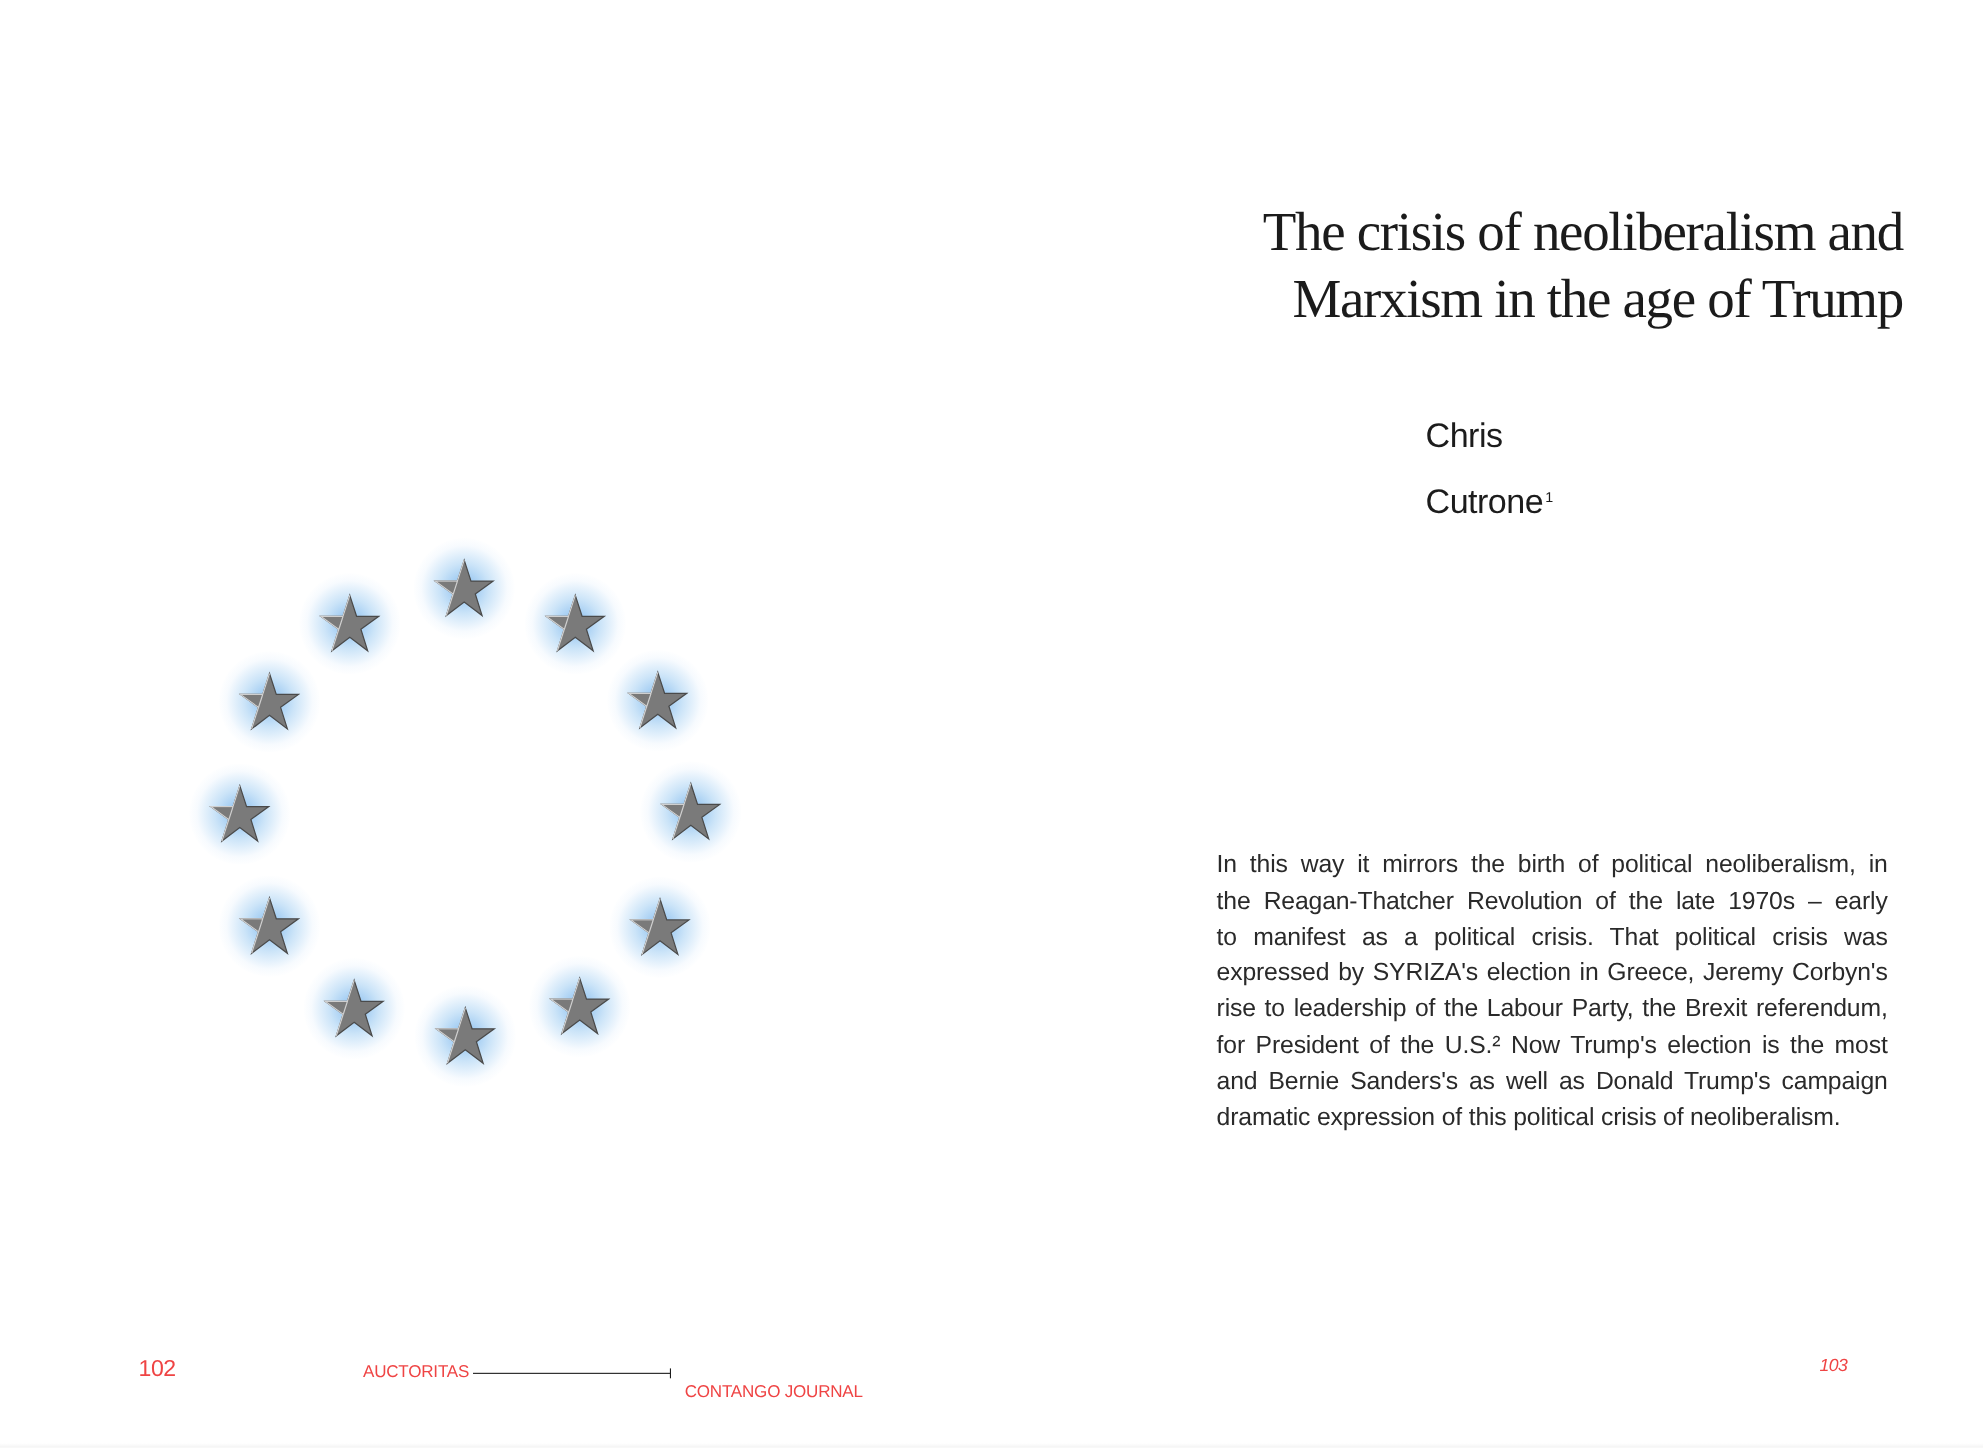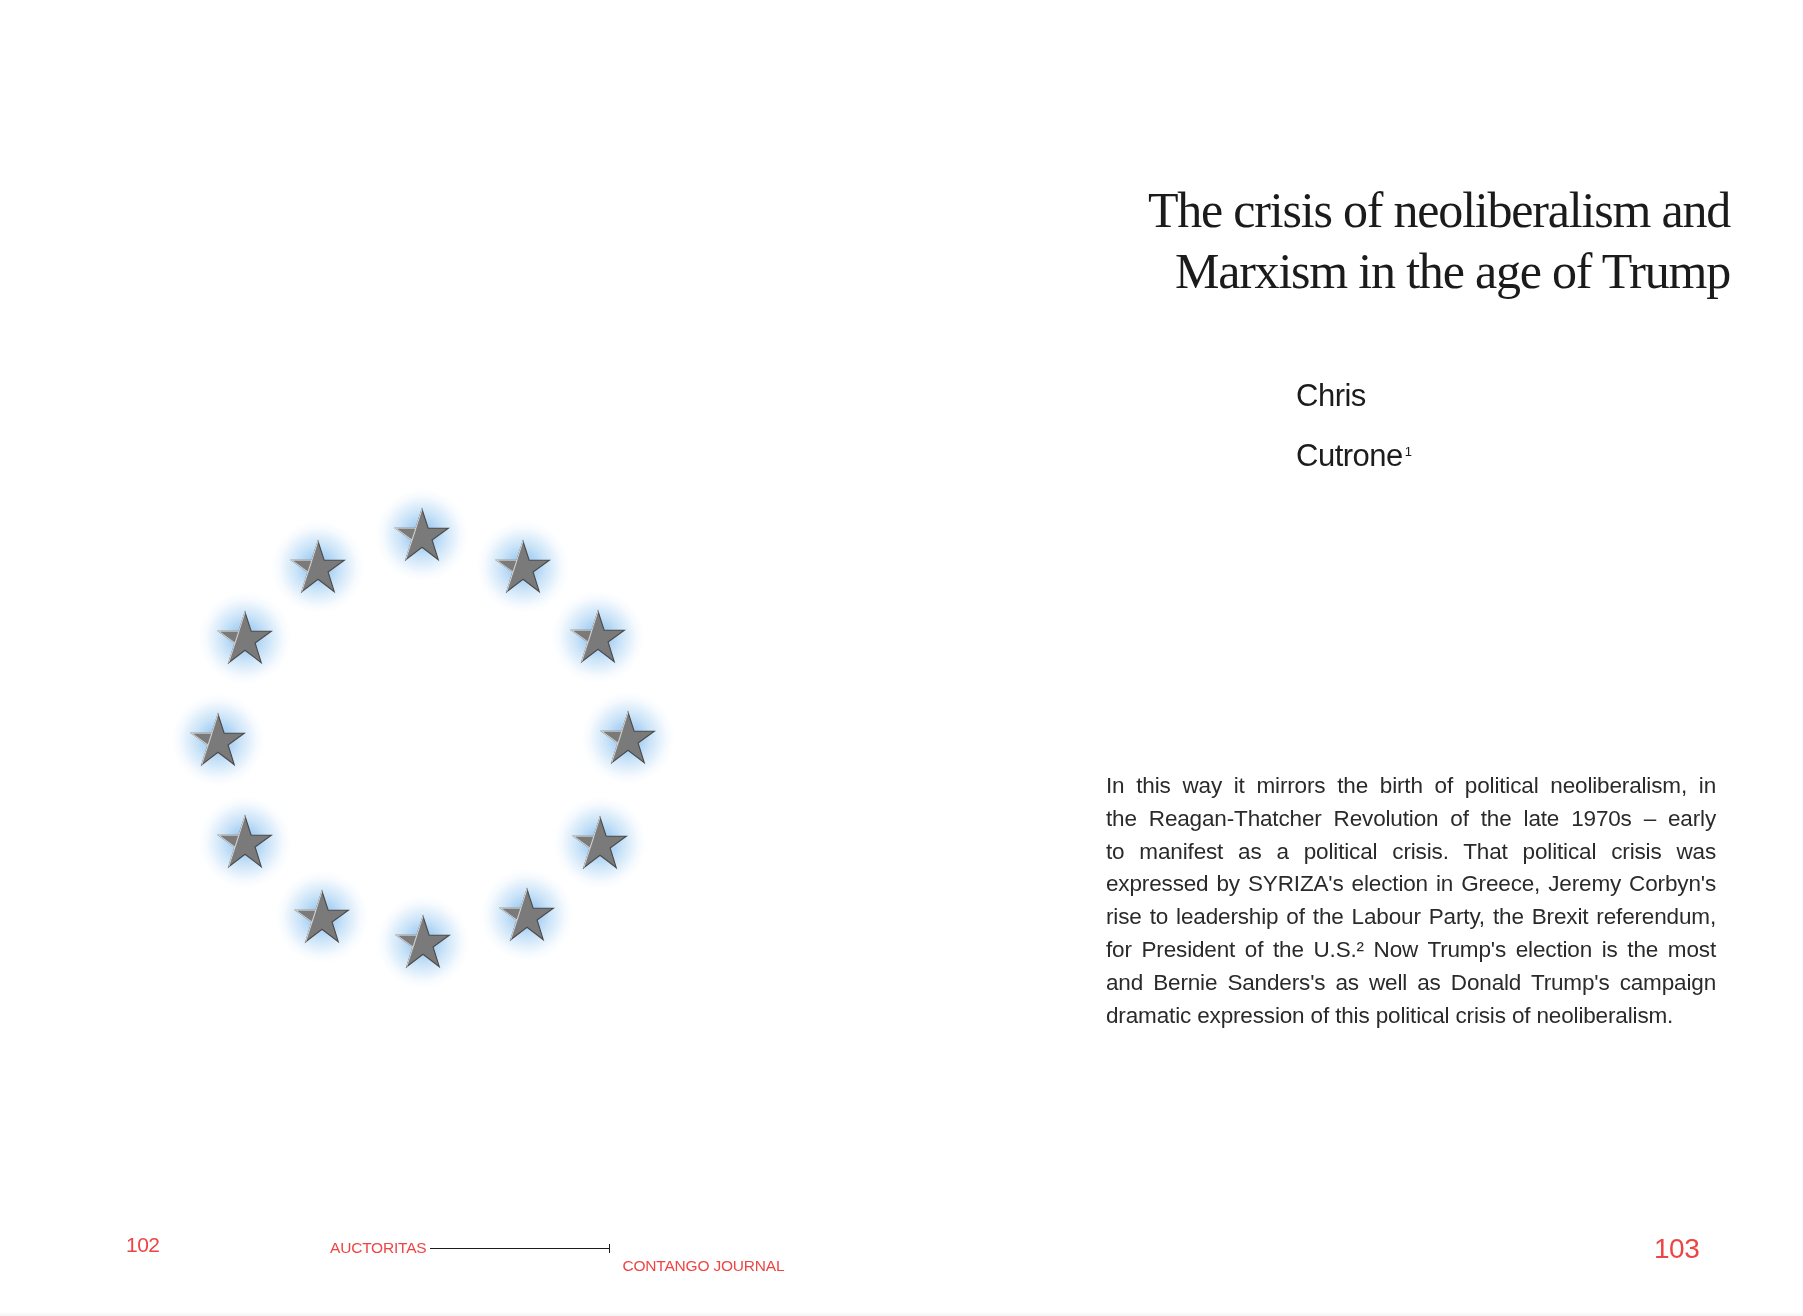--- a/index.html
+++ b/index.html
@@ -22,21 +22,21 @@
     position:absolute; left:1106px; top:770px; width:610px;
     font-family:"Liberation Sans","DejaVu Sans",sans-serif;
     font-size:22.5px; line-height:32.8px; color:#2a2a2a; text-align:justify;
     letter-spacing:-0.15px;
   }
   .body-text span.line { display:block; text-align-last:justify; white-space:nowrap; }
   .body-text span.line.last { text-align-last:left; }
   .footer { position:absolute; top:1233px; height:24px;
     font-family:"Liberation Sans","DejaVu Sans",sans-serif; color:#ef4444; }
   .page-left { left:126px; font-size:21px; letter-spacing:-0.5px; }
-  .page-right { left:1654px; font-size:28px; letter-spacing:-0.5px; }
+  .page-right { left:1654px; font-size:16px; letter-spacing:-0.5px;font-style:italic; }
   .running { left:330px; font-size:15.5px; display:flex; align-items:center; top:1236px; letter-spacing:-0.2px; }
   .running .rule { width:180px; height:1px; background:#1c1c1c; margin:0 4px 0 4px; position:relative; }
   .running .rule::after { content:""; position:absolute; right:0; top:-4px; width:1px; height:9px; background:#1c1c1c; }
   .running .right-label { margin-left:8px;margin-top:35px; }
   .emblem { position:absolute; left:170px; top:490px; width:520px; height:500px; }
   .star { position:absolute; width:56px; height:56px; }
   .star .glow { position:absolute; left:-18px; top:-18px; width:92px; height:92px; border-radius:50%;
     background:radial-gradient(circle, rgba(110,175,235,0.85) 0%, rgba(140,195,240,0.45) 35%, rgba(200,225,250,0.15) 60%, rgba(255,255,255,0) 72%); }
   .star svg { position:absolute; left:0; top:0; width:56px; height:56px; }
   .bottom-edge { position:absolute; left:0; right:0; bottom:0; height:4px; background:linear-gradient(#fff,#f3f3f3); }

